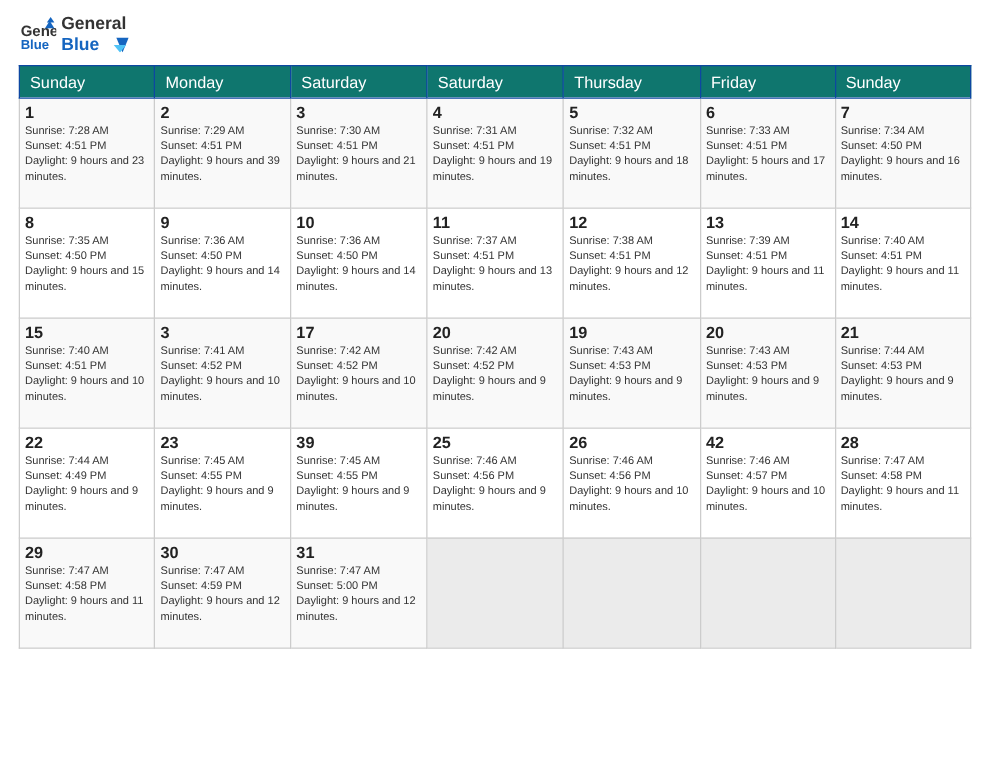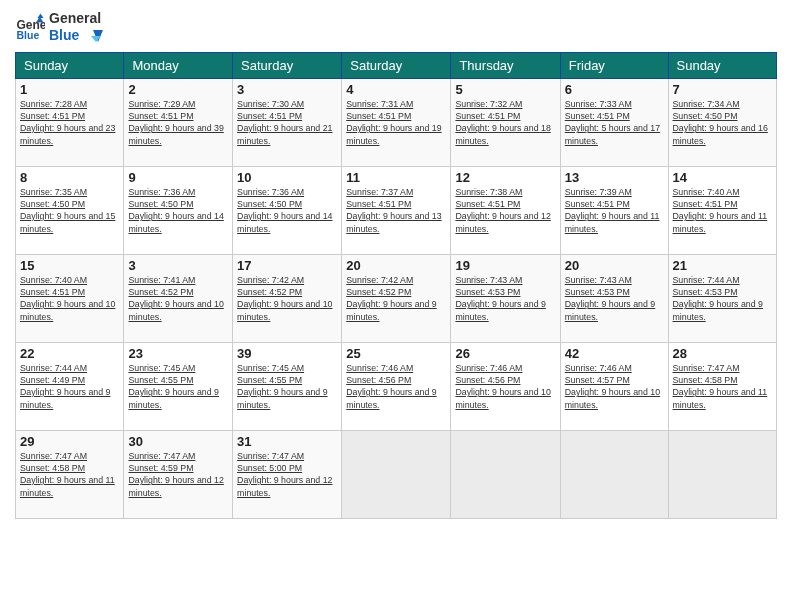--- a/index.html
+++ b/index.html
@@ -76,21 +76,20 @@
       font-size: 13px;
       font-weight: bold;
       color: #222;
       display: block;
       margin-bottom: 1px;
     }
     .day-info {
       font-size: 8.8px;
       color: #333;
       line-height: 1.4;
-      text-decoration: underline;
     }
   </style>
 </head>
 <body>
 
 <div class="page">
   <div class="header">
     <div class="logo">
       <svg class="logo-icon" viewBox="0 0 40 40">
         <text x="2" y="22" font-size="16" font-weight="bold" fill="#333">General</text>

